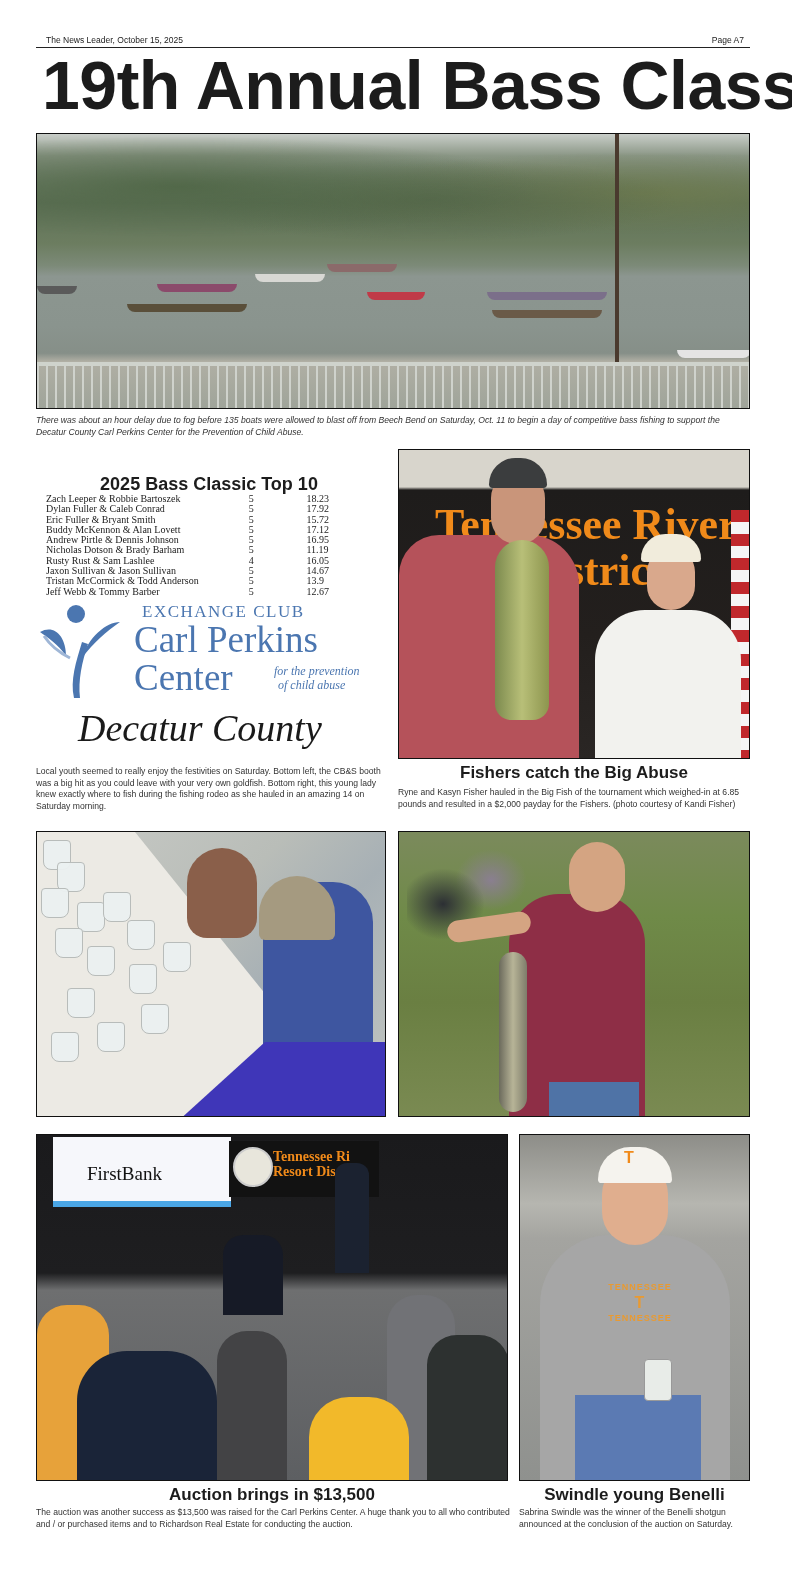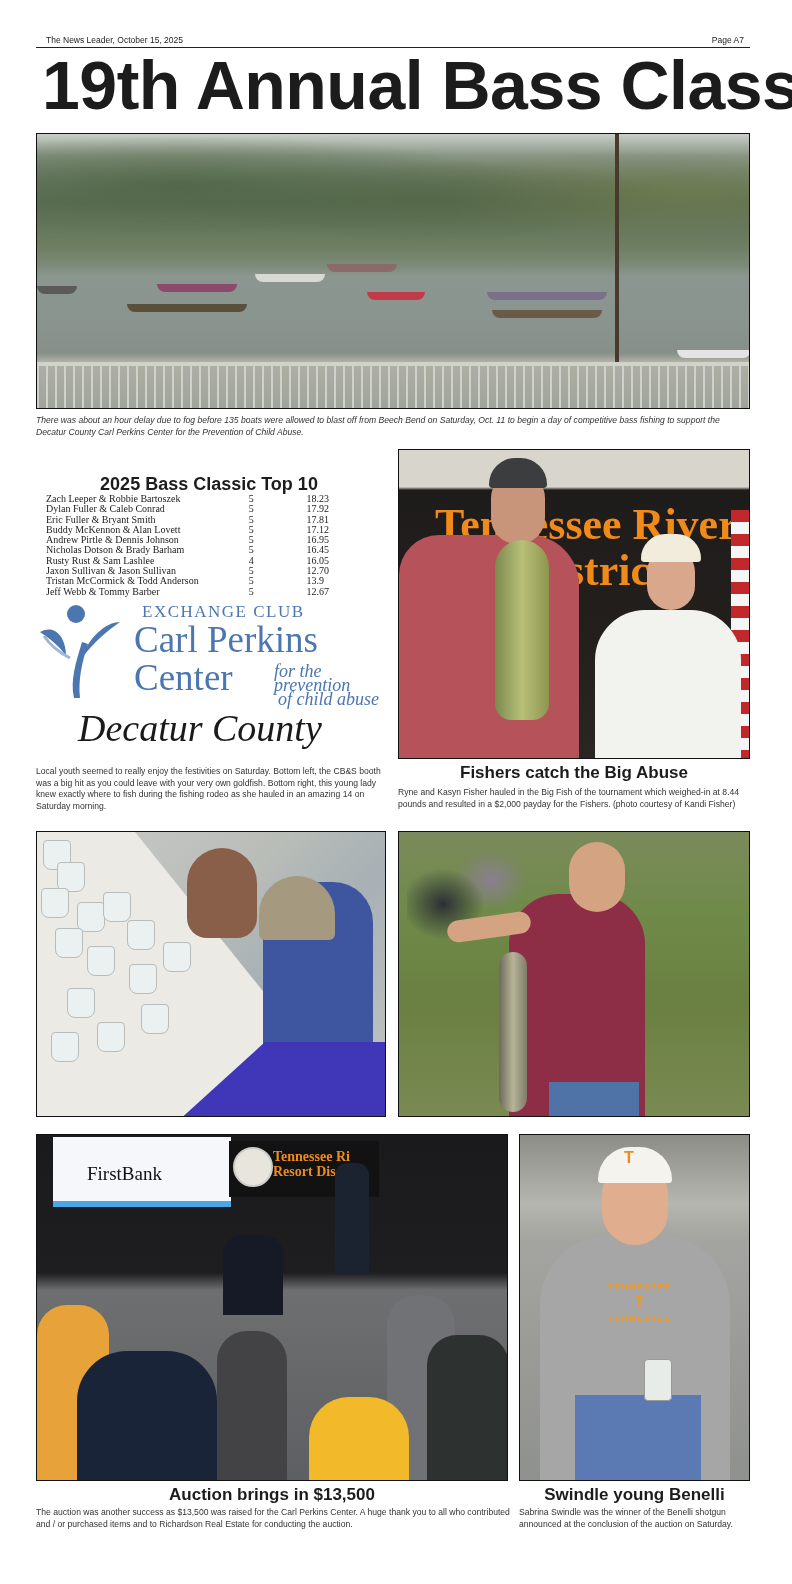--- a/index.html
+++ b/index.html
@@ -49,21 +49,21 @@
     .top10 .name { width: 204px; white-space: nowrap; }
     .top10 .fish-count { width: 58px; }
     .top10 .weight { width: 60px; }
 
     
     .logo { position: absolute; left: 36px; top: 598px; width: 356px; height: 156px; }
     .logo .figure { position: absolute; left: 0; top: 4px; width: 88px; height: 96px; }
     .logo .exchange { position: absolute; left: 106px; top: 4px; font-family: "Liberation Serif", serif; font-size: 17px; letter-spacing: 1.5px; color: #4b76b0; white-space: nowrap; }
     .logo .cp1 { position: absolute; left: 98px; top: 22px; font-family: "Liberation Serif", serif; font-size: 37px; color: #4b76b0; line-height: 40px; white-space: nowrap; }
     .logo .cp2 { position: absolute; left: 98px; top: 60px; font-family: "Liberation Serif", serif; font-size: 37px; color: #4b76b0; line-height: 40px; white-space: nowrap; }
-    .logo .tagline { position: absolute; left: 238px; top: 66px; font-family: "Liberation Serif", serif; font-style: italic; font-size: 18px; line-height: 14px; color: #4b76b0; }
+    .logo .tagline { position: absolute; left: 238px; top: 66px; font-family: "Liberation Serif", serif; font-style: italic; font-size: 12px; line-height: 14px; color: #4b76b0; }
     .logo .county { position: absolute; left: 42px; top: 108px; font-family: "Liberation Serif", serif; font-style: italic; font-size: 38px; color: #1a1a1a; white-space: nowrap; }
 
     
     #photo-goldfish { left: 36px; top: 831px; width: 350px; height: 286px;
       background: linear-gradient(135deg, #c8cac6 0%, #b9bdb8 40%, #a7b0b5 60%, #c2c6c1 100%); }
     #photo-goldfish .table { position: absolute; left: 0; top: 0; width: 245px; height: 290px; background: #eceae4; clip-path: polygon(0 0, 40% 0, 100% 63%, 80% 100%, 0 100%); }
     #photo-goldfish .cup { position: absolute; width: 28px; height: 30px; background: rgba(235,240,240,0.95); border: 1px solid #b8bcba; border-radius: 4px 4px 8px 8px; }
     #photo-goldfish .cloth { position: absolute; left: 140px; top: 210px; width: 220px; height: 80px; background: #3f36b8; clip-path: polygon(40% 0, 100% 0, 100% 100%, 0 100%); }
     #photo-goldfish .kid1 { position: absolute; left: 150px; top: 16px; width: 70px; height: 90px; background: #8a5f4a; border-radius: 35px 35px 20px 20px; }
     #photo-goldfish .kid2 { position: absolute; left: 226px; top: 50px; width: 110px; height: 200px; background: #3e56a0; border-radius: 40px 40px 0 0; }
@@ -139,46 +139,46 @@
       <span class="weight">18.23</span>
     </div>
   <div class="row">
       <span class="name">Dylan Fuller &amp; Caleb Conrad</span>
       <span class="fish-count">5</span>
       <span class="weight">17.92</span>
     </div>
   <div class="row">
       <span class="name">Eric Fuller &amp; Bryant Smith</span>
       <span class="fish-count">5</span>
-      <span class="weight">17.81</span>
+      <span class="weight">15.72</span>
     </div>
   <div class="row">
       <span class="name">Buddy McKennon &amp; Alan Lovett</span>
       <span class="fish-count">5</span>
       <span class="weight">17.12</span>
     </div>
   <div class="row">
       <span class="name">Andrew Pirtle &amp; Dennis Johnson</span>
       <span class="fish-count">5</span>
       <span class="weight">16.95</span>
     </div>
   <div class="row">
       <span class="name">Nicholas Dotson &amp; Brady Barham</span>
       <span class="fish-count">5</span>
-      <span class="weight">16.45</span>
+      <span class="weight">11.19</span>
     </div>
   <div class="row">
       <span class="name">Rusty Rust &amp; Sam Lashlee</span>
       <span class="fish-count">4</span>
       <span class="weight">16.05</span>
     </div>
   <div class="row">
       <span class="name">Jaxon Sullivan &amp; Jason Sullivan</span>
       <span class="fish-count">5</span>
-      <span class="weight">12.70</span>
+      <span class="weight">14.67</span>
     </div>
   <div class="row">
       <span class="name">Tristan McCormick &amp; Todd Anderson</span>
       <span class="fish-count">5</span>
       <span class="weight">13.9</span>
     </div>
   <div class="row">
       <span class="name">Jeff Webb &amp; Tommy Barber</span>
       <span class="fish-count">5</span>
       <span class="weight">12.67</span>
@@ -211,21 +211,21 @@
   <div class="crate"></div>
   <div class="man"></div>
   <div class="man-head"></div>
   <div class="man-cap"></div>
   <div class="fish"></div>
   <div class="woman"></div>
   <div class="woman-head"></div>
   <div class="woman-cap"></div>
 </div>
 <h3 class="subhead" style="left:398px;top:763px;width:352px;">Fishers catch the Big Abuse</h3>
-<p class="caption" style="left:398px;top:787px;width:354px;">Ryne and Kasyn Fisher hauled in the Big Fish of the tournament which weighed-in at 8.44 pounds and resulted in a $2,000 payday for the Fishers. (photo courtesy of Kandi Fisher)</p>
+<p class="caption" style="left:398px;top:787px;width:354px;">Ryne and Kasyn Fisher hauled in the Big Fish of the tournament which weighed-in at 6.85 pounds and resulted in a $2,000 payday for the Fishers. (photo courtesy of Kandi Fisher)</p>
 
 <div class="photo" id="photo-goldfish" title="Kids looking at goldfish cups at the CB&amp;S booth">
   <div class="table"></div>
   <div class="cup" style="left:6px;top:8px;"></div>
   <div class="cup" style="left:20px;top:30px;"></div>
   <div class="cup" style="left:4px;top:56px;"></div>
   <div class="cup" style="left:40px;top:70px;"></div>
   <div class="cup" style="left:66px;top:60px;"></div>
   <div class="cup" style="left:18px;top:96px;"></div>
   <div class="cup" style="left:90px;top:88px;"></div>

